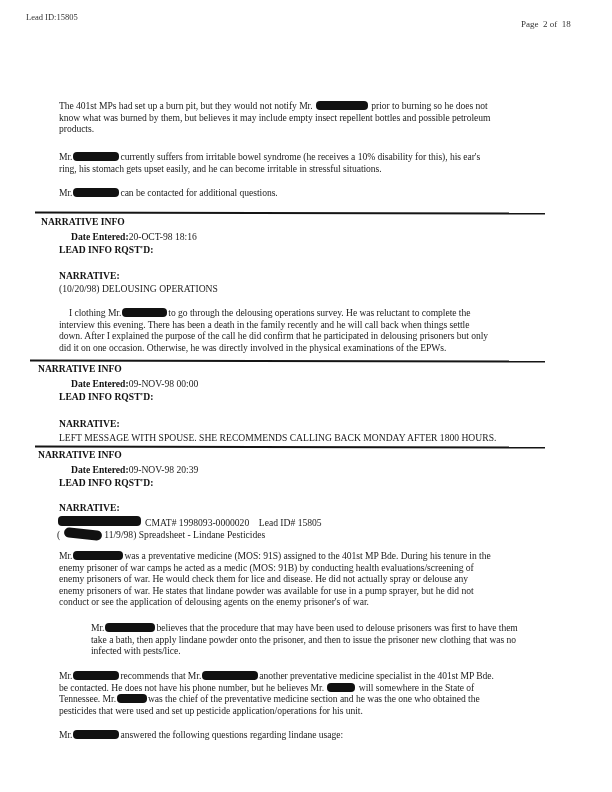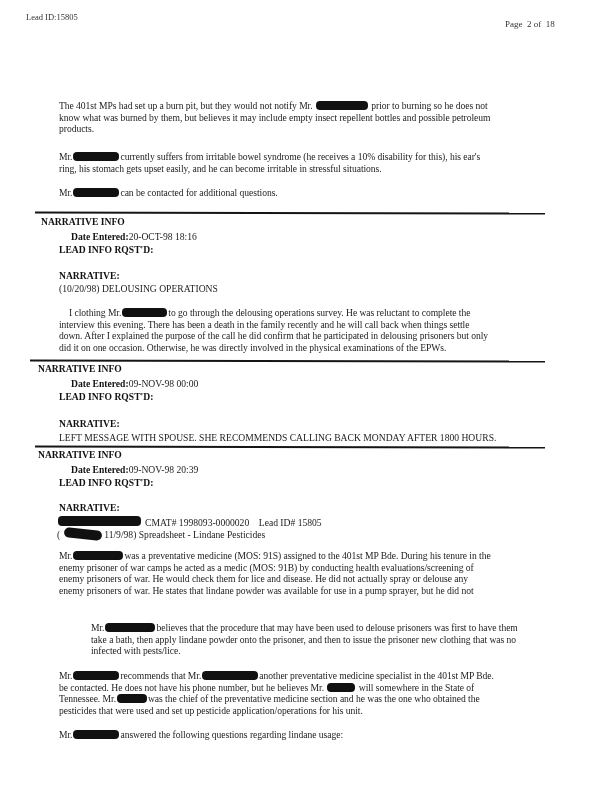--- a/index.html
+++ b/index.html
@@ -32,21 +32,21 @@
       position: absolute; left: 59px; font-size: 9.6px; color: #1c1c1c;
     }
     .field b { font-weight: bold; color: #111; margin-left: 12px; }
     .label-b { position: absolute; left: 59px; font-weight: bold; font-size: 9.6px; color: #111; }
     .ind { display: inline-block; width: 10px; }
   </style>
 </head>
 <body>
 
 <div class="abs hdr" style="left:26px;top:12px;">Lead ID:15805</div>
-<div class="abs hdr" style="left:505px;top:19px;font-size:9px;">
+<div class="abs hdr" style="left:521px;top:19px;font-size:9px;">
   <span>Page</span>&nbsp;
   <span>2</span>
   <span>of</span>&nbsp;
   <span>18</span>
 </div>
 
 <div class="p" style="top:100px;">
   <span>The 401st MPs had set up a burn pit, but they would not notify Mr.</span>
   <span class="redact" style="width:52px;"></span>
   <span>prior to burning so he does not</span><br>
@@ -104,20 +104,21 @@
 <div class="abs" style="left:64px;top:529px;width:38px;height:10px;background:#111;border-radius:5px;transform:rotate(6deg);"></div>
 <div class="field" style="top:529px;left:57px;">
   <span>(</span><span style="display:inline-block;width:44px;"></span><span>11/9/98) Spreadsheet - Lindane Pesticides</span>
 </div>
 
 <div class="p" style="top:550px;">
   <span>Mr.</span><span class="redact" style="width:50px;"></span><span>was a preventative medicine (MOS: 91S) assigned to the 401st MP Bde.  During his tenure in the</span><br>
   <span>enemy prisoner of war camps he acted as a medic (MOS: 91B) by conducting health evaluations/screening of</span><br>
   <span>enemy prisoners of war.  He would check them for lice and disease.   He did not actually spray or delouse any</span><br>
   <span>enemy prisoners of war.  He states that lindane powder was available for use in a pump sprayer, but he did not</span><br>
+  <span>conduct or see the application of delousing agents on the enemy prisoner's of war.</span>
 </div>
 
 <div class="p" style="top:622px;margin-left:32px;">
   <span>Mr.</span><span class="redact" style="width:50px;"></span><span>believes that the procedure that may have been used to delouse prisoners was first to have them</span><br>
   <span>take a bath, then apply lindane powder onto the prisoner, and then to issue the prisoner new clothing that was no</span><br>
   <span>infected with pests/lice.</span>
 </div>
 
 <div class="p" style="top:670px;">
   <span>Mr.</span><span class="redact" style="width:46px;"></span><span>recommends that Mr.</span><span class="redact" style="width:56px;"></span><span>another preventative medicine specialist in the 401st MP Bde.</span><br>

